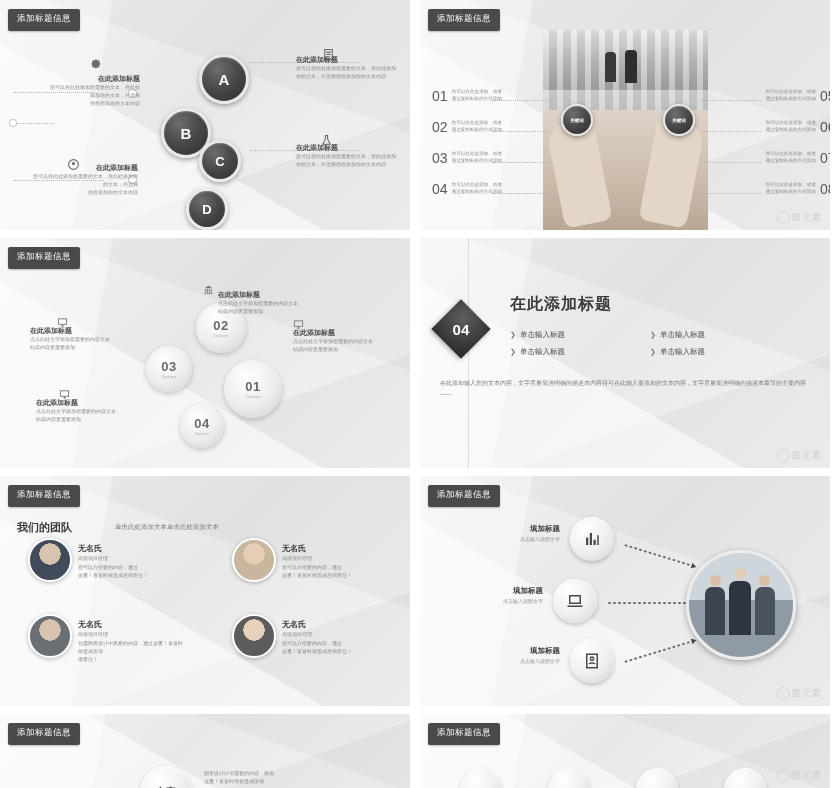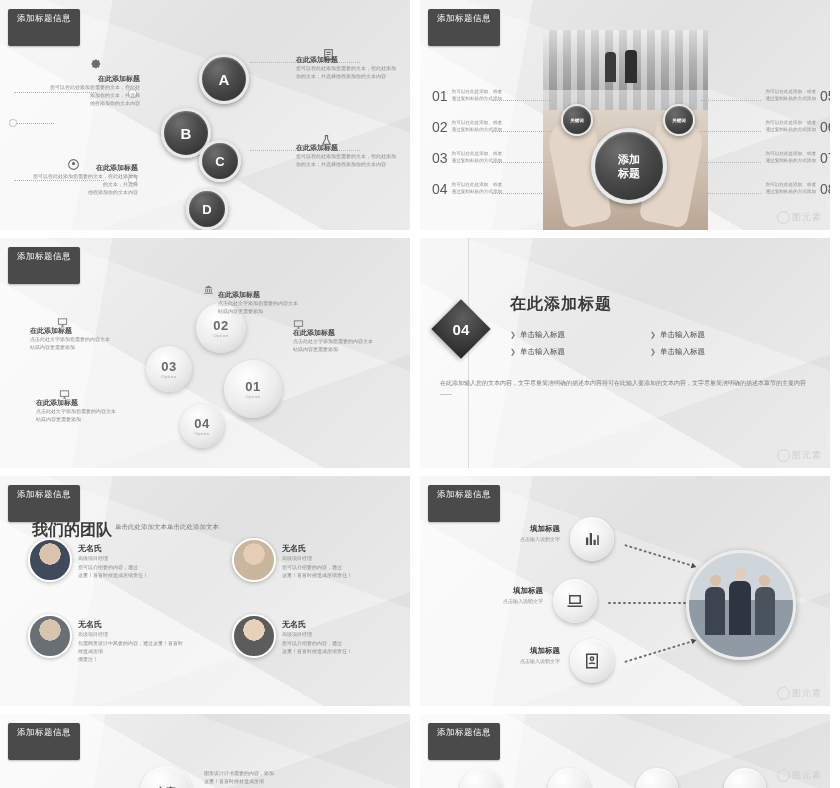--- a/index.html
+++ b/index.html
@@ -41,21 +41,21 @@
   }
   .slide > * { position: relative; }
 
   .tab {
     position: absolute;
     left: 8px;
     top: 9px;
     background: #4a4a4a;
     color: #fff;
     font-size: 8.5px;
-    padding: 4px 9px 21px 9px;
+    padding: 4px 9px 6px 9px;
     border-radius: 2px;
     letter-spacing: .5px;
     box-shadow: 0 1px 2px rgba(0,0,0,.25);
     z-index: 5;
   }
   .wm {
     position: absolute;
     right: 8px;
     bottom: 6px;
     font-size: 9px;
@@ -267,24 +267,20 @@
       <div style="position:absolute;left:62px;top:22px;width:11px;height:30px;background:#3a3a3a;border-radius:4px 4px 0 0;"></div>
       <div style="position:absolute;left:82px;top:20px;width:12px;height:33px;background:#2e2e2e;border-radius:4px 4px 0 0;"></div>
       <div style="position:absolute;left:0;bottom:0;width:100%;height:20px;background:rgba(255,255,255,.45);"></div>
     </div>
 
     <div class="photo-strip" style="left:123px; top:110px; width:165px; height:120px; background:linear-gradient(180deg,#ded3c8 0%,#cbbbab 60%,#b9a695 100%);">
       <div style="position:absolute;left:12px;top:10px;width:48px;height:105px;background:#e3d6c8;border-radius:22px 8px 10px 10px;transform:rotate(-11deg);"></div>
       <div style="position:absolute;right:12px;top:10px;width:48px;height:105px;background:#e3d6c8;border-radius:8px 22px 10px 10px;transform:rotate(11deg);"></div>
     </div>
 
-    <div class="ball" style="position:absolute;left:171px;top:128px;width:68px;height:68px;font-size:11px;line-height:1.3;text-align:center;white-space:pre-line;border-width:4px;">
-      <span>添加
-标题</span>
-    </div>
 
     <div class="ball" style="position:absolute;left:141px;top:104px;width:28px;height:28px;font-size:4.5px;border-width:2px;">
       <span>关键词</span>
     </div>
     <div class="ball" style="position:absolute;left:243px;top:104px;width:28px;height:28px;font-size:4.5px;border-width:2px;">
       <span>关键词</span>
     </div>
 
     <div class="dotline" style="left:72px; top:100px; width:60px;"></div>
     <div class="dotline" style="left:72px; top:131px; width:60px;"></div>
@@ -443,21 +439,21 @@
 
     <div class="wm">
       <span class="wm-dot"></span>
       <span>图元素</span>
     </div>
   </div>
 
   <div class="slide" id="s5">
     <div class="tab">添加标题信息</div>
 
-    <div style="position:absolute;left:32px;top:44px;font-size:16px;font-weight:bold;color:#3a3a3a;">我们的团队</div>
+    <div style="position:absolute;left:17px;top:44px;font-size:11px;font-weight:bold;color:#3a3a3a;">我们的团队</div>
     <div style="position:absolute;left:115px;top:47px;font-size:6.5px;color:#7b7b7b;">单击此处添加文本单击此处添加文本</div>
 
     <div class="avatar" style="left:28px; top:62px; background:radial-gradient(circle at 50% 35%, #d8c3ae 0 32%, #3f4a5a 33% 100%);"></div>
     <div style="position:absolute;left:78px;top:67px;width:105px;">
       <div style="font-size:8px;font-weight:bold;color:#3a3a3a;">无名氏</div>
       <div style="font-size:5px;color:#8d8d8d;margin-top:1px;">高级项目经理</div>
       <div class="txt" style="margin-top:3px;white-space:pre-line;">您可以介绍要的内容，通过
 这里！百百时候造成压缩责任！</div>
     </div>
 

